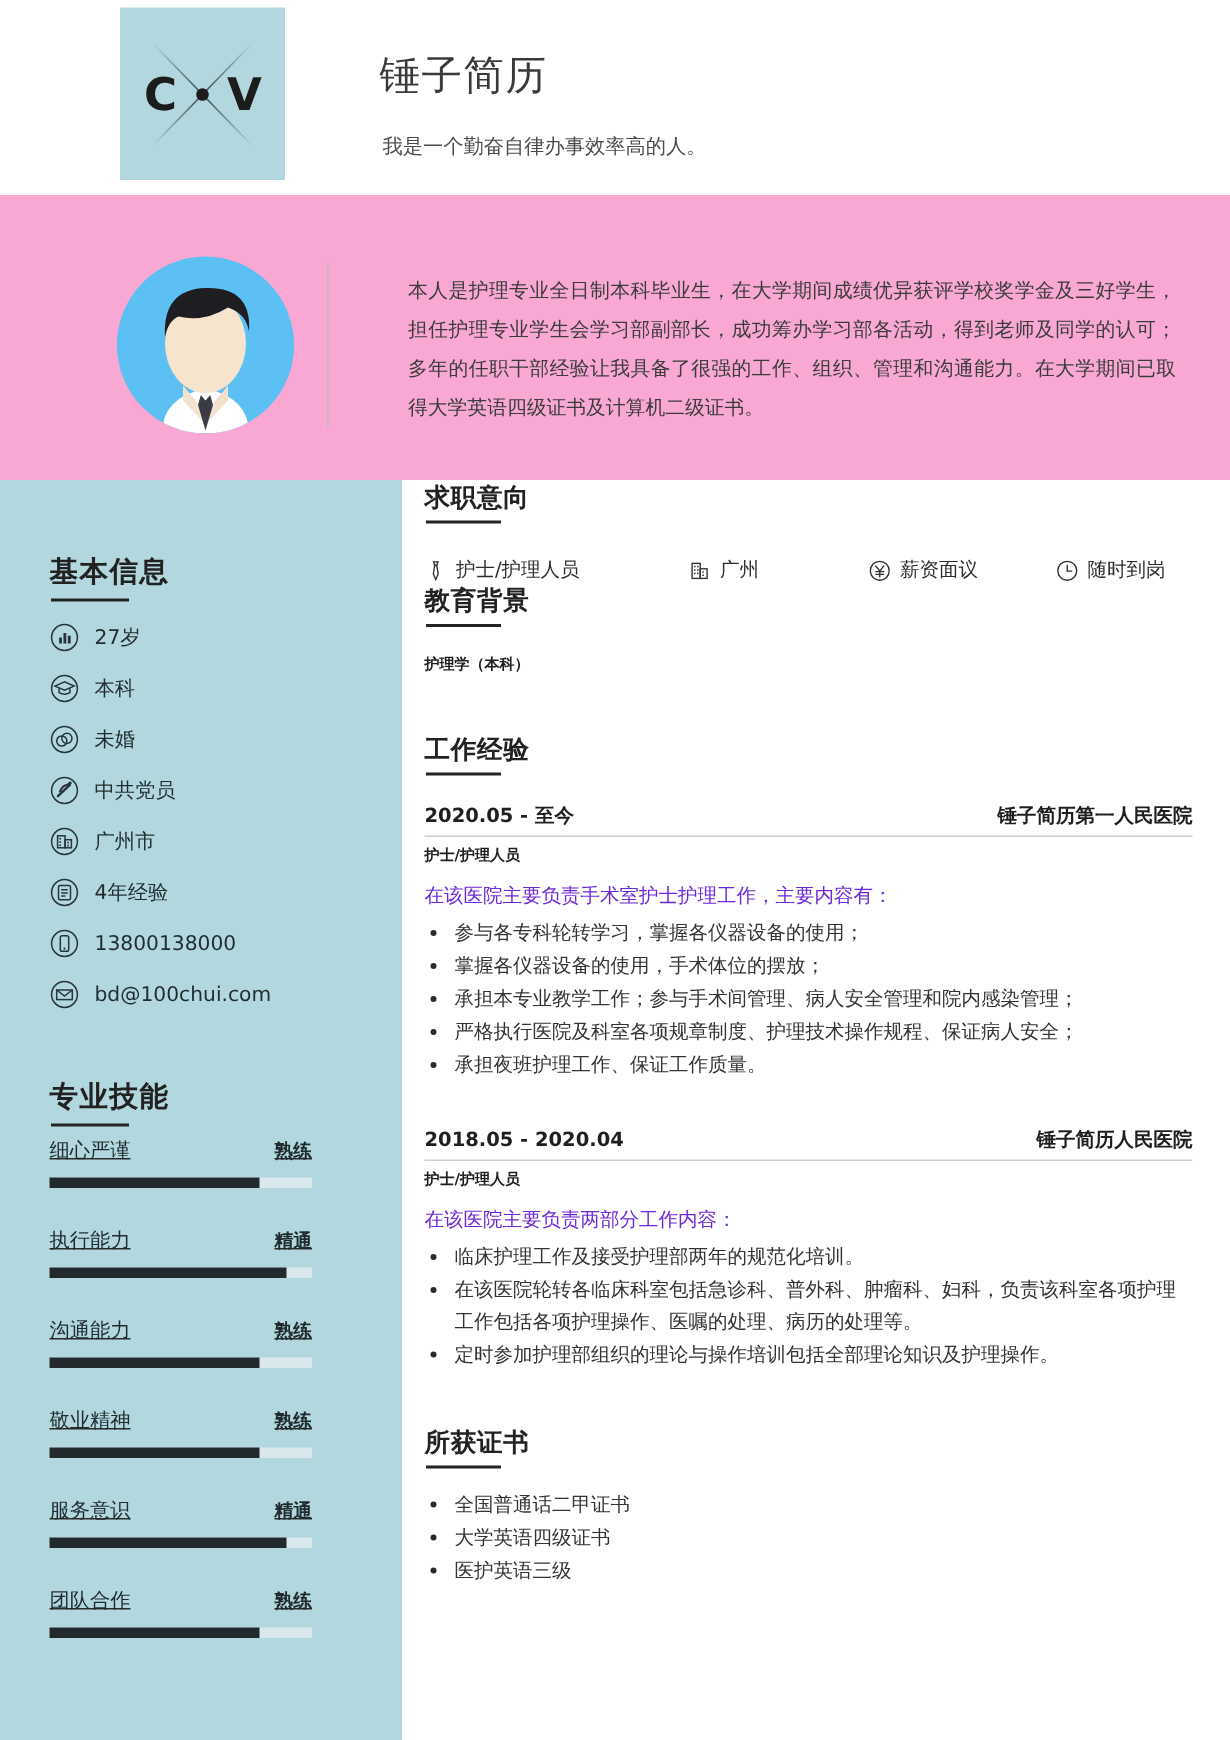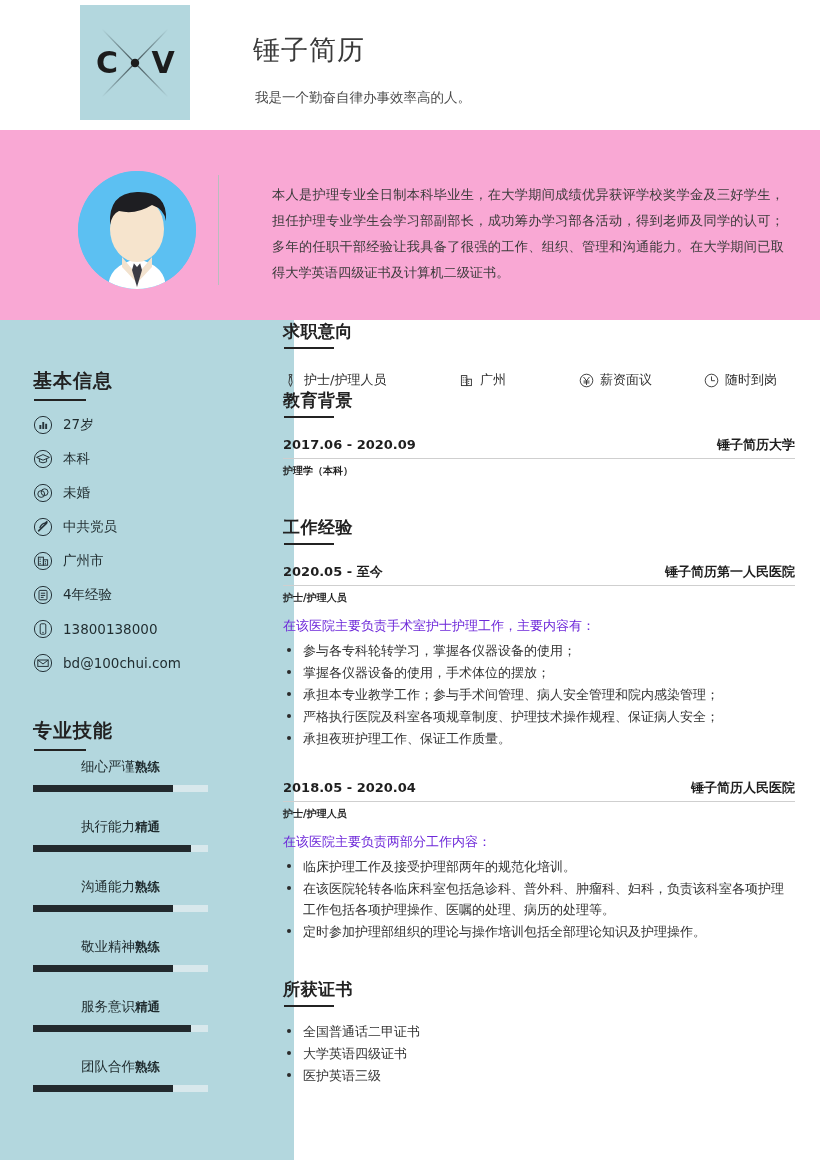--- a/index.html
+++ b/index.html
@@ -50,21 +50,21 @@
     width: 1px; height: 110px; background: #b9bdbf;
   }
   .summary-text {
     position: absolute; left: 272px; top: 52px; width: 512px;
     font-size: 13.2px; line-height: 26px; color: #3b3b3b;
     text-align: justify;
   }
 
   
   .sidebar {
-    position: absolute; left: 0; top: 320px; width: 294px; height: 840px;
+    position: absolute; left: 0; top: 320px; width: 268px; height: 840px;
     background: #b3d7de;
   }
   .side-h {
     position: absolute; font-size: 19px; font-weight: bold; color: #222;
     letter-spacing: 1px;
   }
   .side-h::after {
     content: ""; position: absolute; left: 1px; bottom: -7px;
     width: 52px; height: 2.5px; background: #232323;
   }
@@ -73,22 +73,23 @@
 
   .info-list { position: absolute; left: 33px; top: 88px; }
   .info-row { display: flex; align-items: center; height: 34px; }
   .info-ic { width: 20px; height: 20px; margin-right: 10px; flex: 0 0 20px; }
   .info-ic svg { display: block; }
   .info-tx { font-size: 13.5px; color: #1f2b2e; }
 
   .skill-list { position: absolute; left: 33px; top: 438px; width: 175px; }
   .skill { margin-bottom: 26px; }
   .skill-top {
-    display: flex; justify-content: center; align-items: flex-end;
+    display: flex; justify-content: space-between; align-items: flex-end;
     margin-bottom: 9px;
+    text-decoration: underline;
   }
   .skill-name { font-size: 13.5px; color: #1f2b2e; }
   .skill-lvl { font-size: 12.5px; font-weight: bold; color: #1f2b2e; }
   .bar-bg { width: 175px; height: 7px; background: #d8e8ec; }
   .bar-fg { height: 7px; background: #232a2e; }
 
   
   .main { position: absolute; left: 283px; top: 320px; width: 512px; }
   .sec { margin-bottom: 0; }
   .sec-h {
@@ -381,24 +382,20 @@
               </svg>
             </span>
           <span class="intent-tx">随时到岗</span>
         </div>
       </div>
     </div>
 
     <div class="sec sp-edu">
       <div class="sec-h">教育背景</div>
       <div class="entry">
-        <div class="entry-head">
-          <span class="entry-date">2017.06 - 2020.09</span>
-          <span class="entry-org">锤子简历大学</span>
-        </div>
         <div class="entry-role">护理学（本科）</div>
       </div>
     </div>
 
     <div class="sec sp-work">
       <div class="sec-h">工作经验</div>
 
       <div class="entry">
         <div class="entry-head">
           <span class="entry-date">2020.05 - 至今</span>

